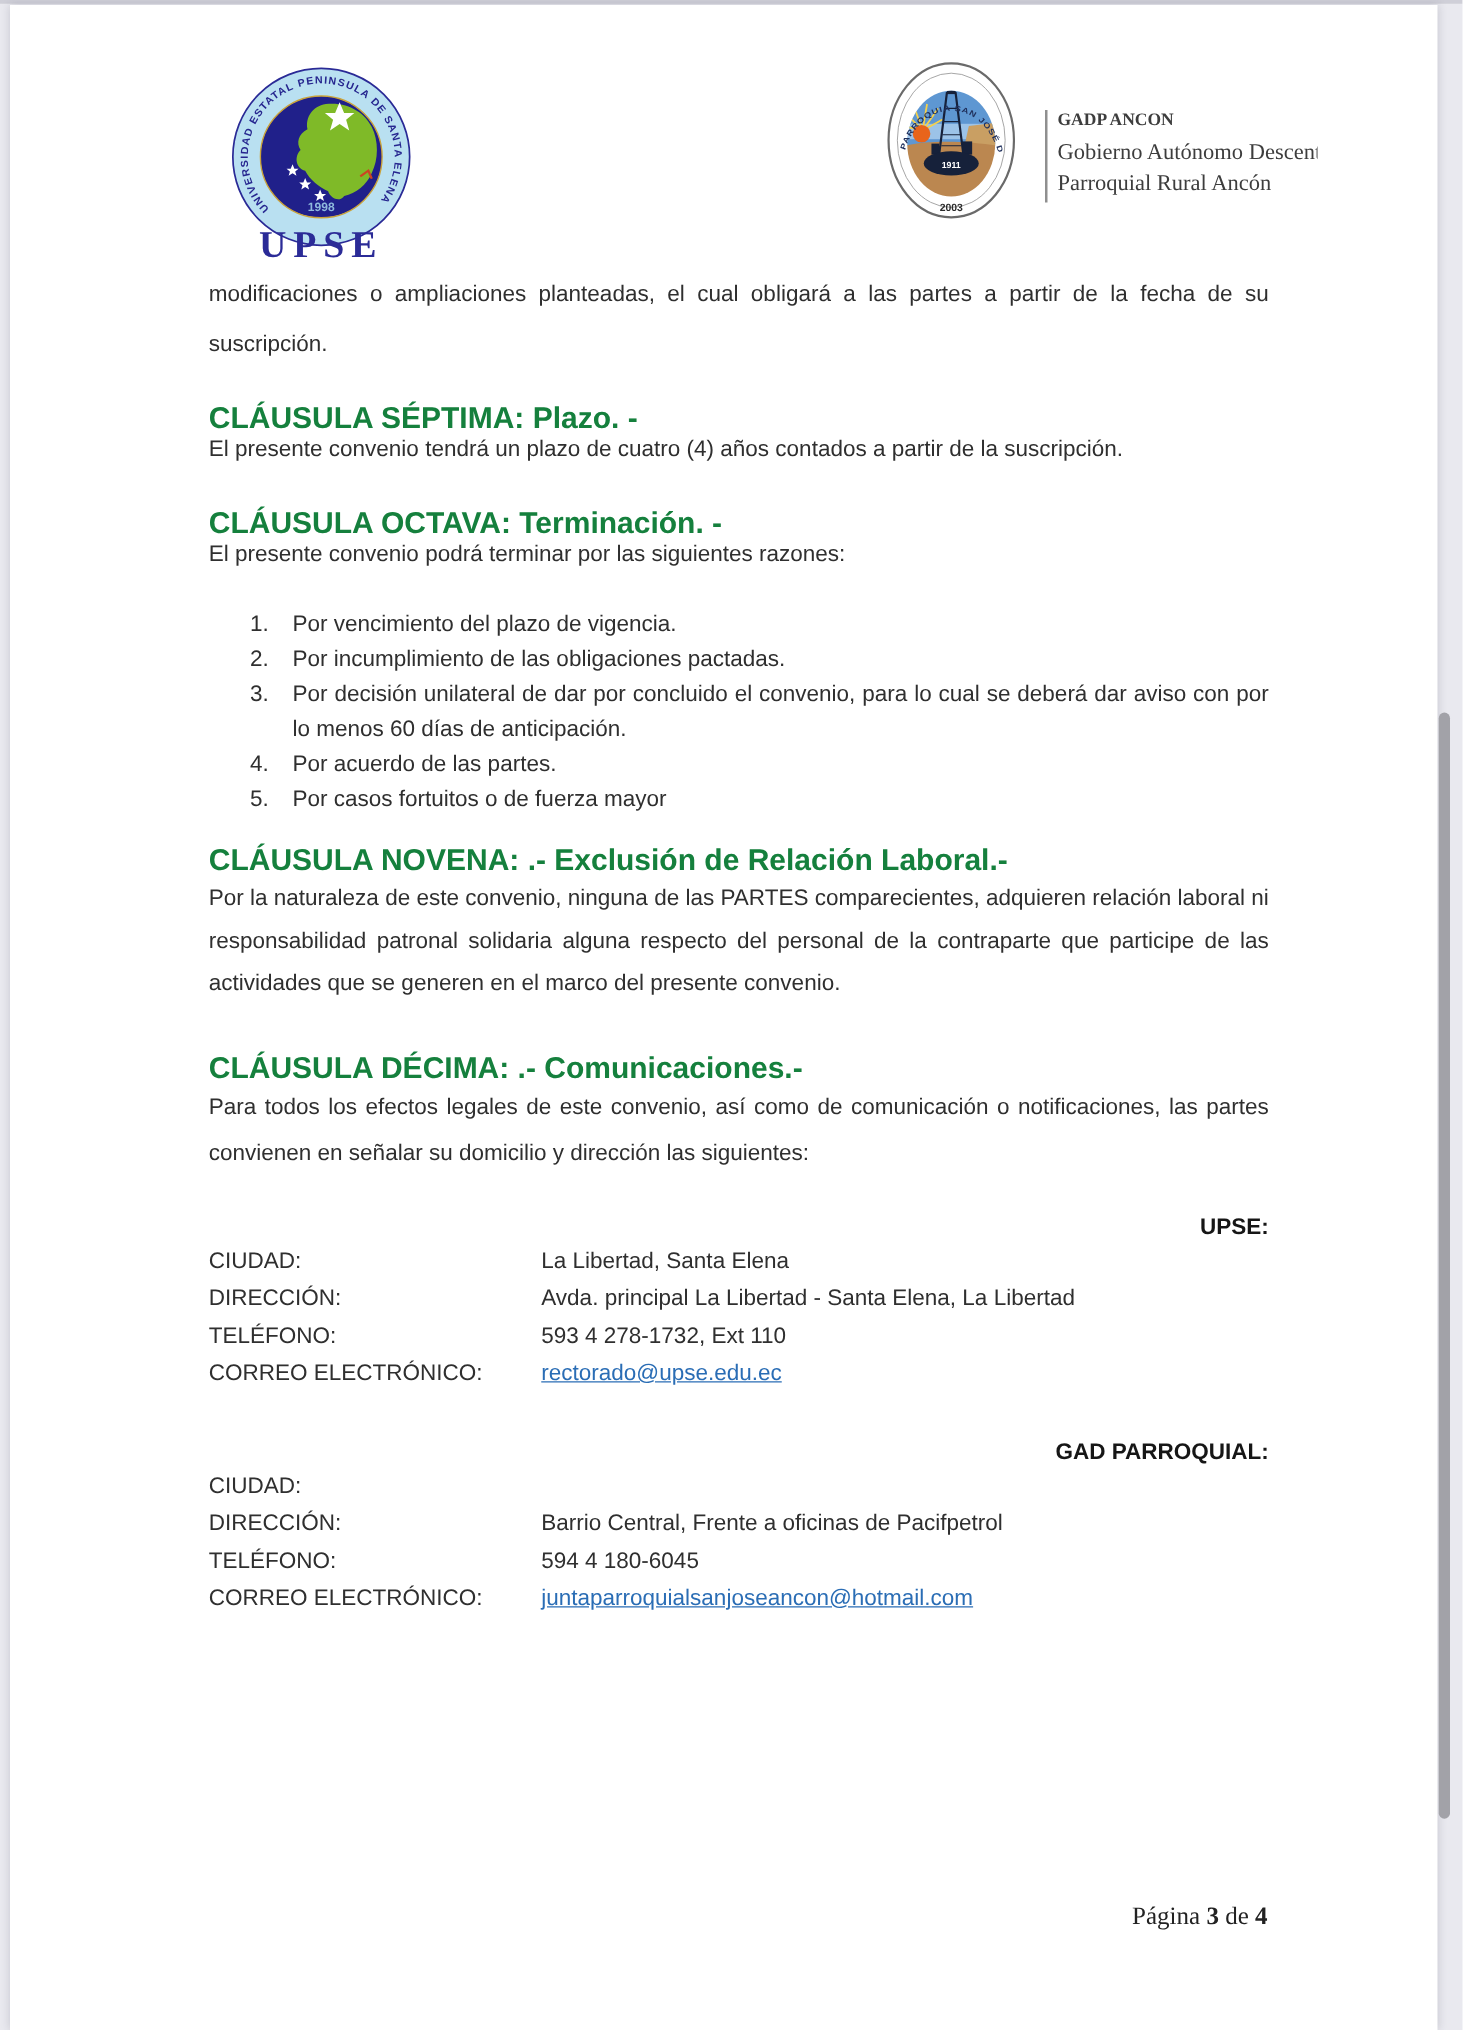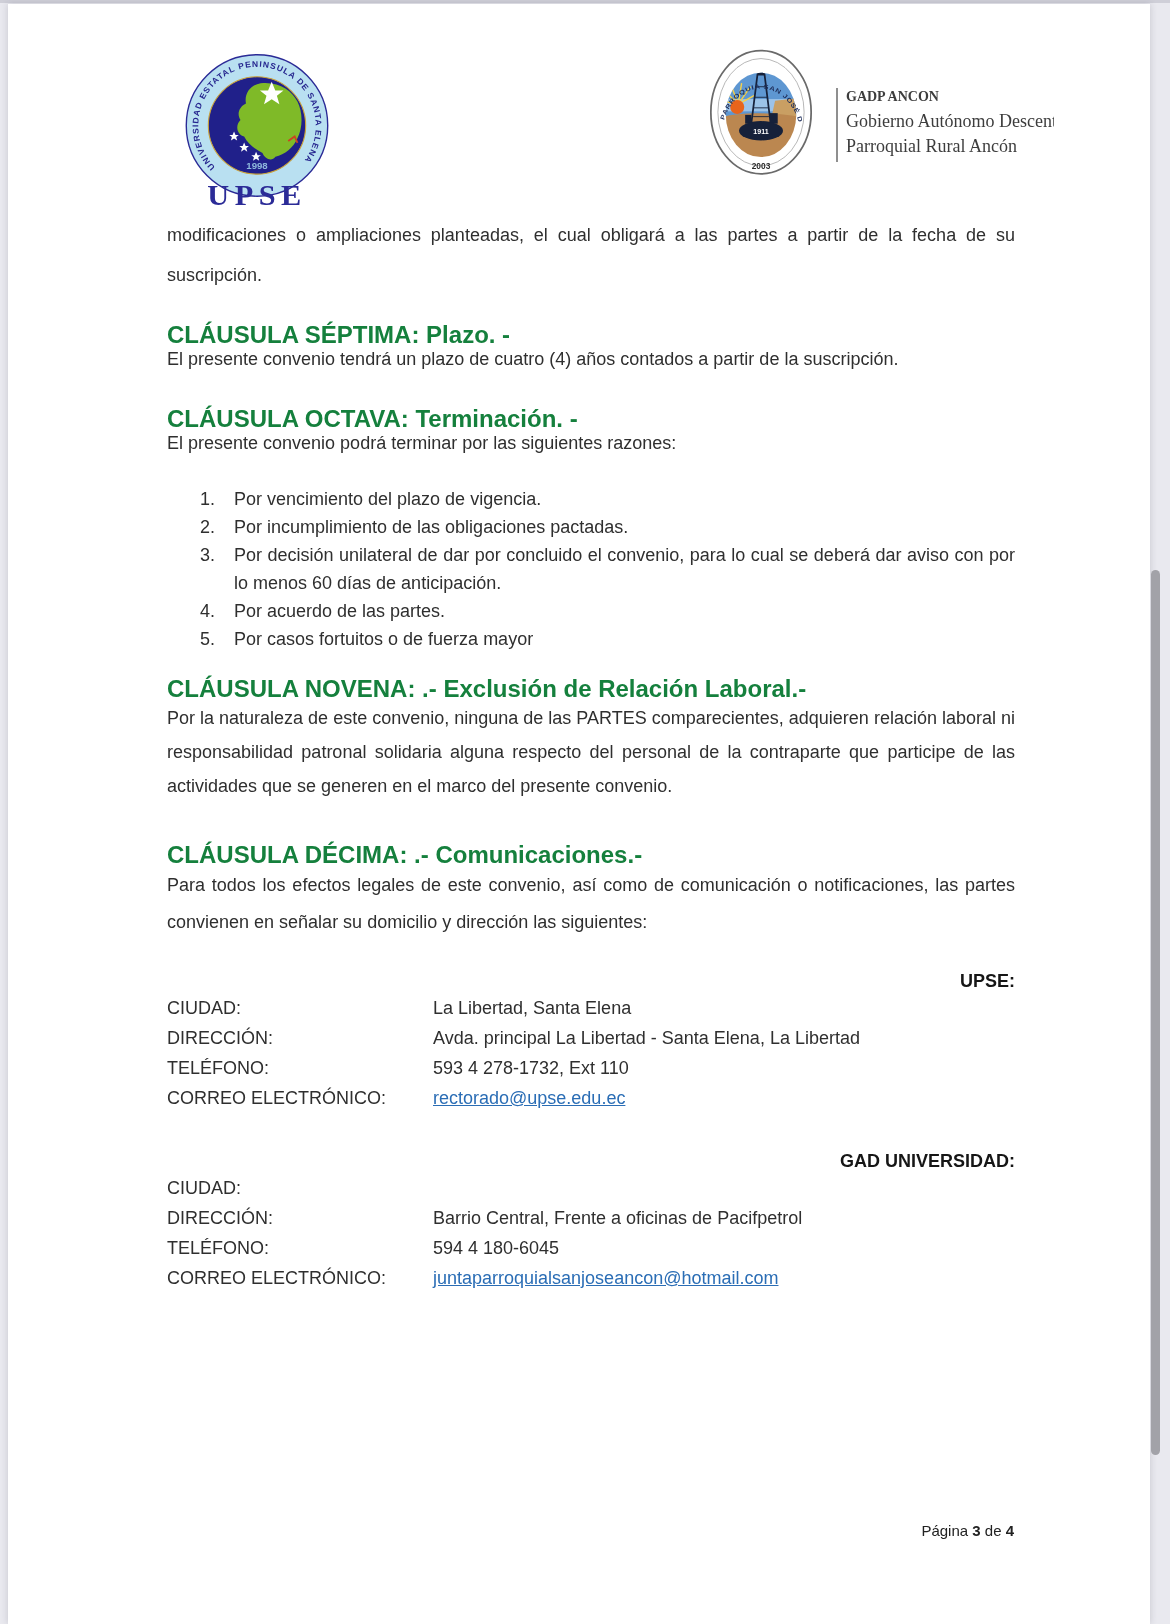--- a/index.html
+++ b/index.html
@@ -41,21 +41,21 @@
   .term-item .num{width:34px;flex:0 0 34px;padding-left:33px;box-sizing:content-box;}
   .term-item .txt{flex:1;text-align:justify;}
   
   .contact-title{font-weight:bold;color:#161616;line-height:24px;text-align:right;}
   .crow{display:flex;line-height:30px;}
   .clabel{width:266px;flex:0 0 266px;}
   .cvalue{flex:1;}
   a.link{color:#2a6db5;text-decoration:underline;}
   
   .footer{
-    position:absolute;right:156px;top:1522px;font-size:15px;color:#222;
+    position:absolute;right:156px;top:1522px;font-size:20px;color:#222;font-family:Liberation Serif, serif;
   }
   .footer b{font-weight:bold;}
 </style>
 </head>
 <body>
 
 <div class="top-hairline"></div>
 <div class="page"></div>
 
 <svg class="upse-logo" viewBox="0 0 160 172">
@@ -177,21 +177,21 @@
   </div>
   <div class="crow">
     <span class="clabel">TELÉFONO:</span>
     <span class="cvalue">593 4 278-1732, Ext 110</span>
   </div>
   <div class="crow">
     <span class="clabel">CORREO ELECTRÓNICO:</span>
     <a class="cvalue link" href="#">rectorado@upse.edu.ec</a>
   </div>
 
-  <div class="contact-title mt36">GAD UNIVERSIDAD:</div>
+  <div class="contact-title mt36">GAD PARROQUIAL:</div>
   <div class="crow">
     <span class="clabel">CIUDAD:</span>
   </div>
   <div class="crow">
     <span class="clabel">DIRECCIÓN:</span>
     <span class="cvalue">Barrio Central, Frente a oficinas de Pacifpetrol</span>
   </div>
   <div class="crow">
     <span class="clabel">TELÉFONO:</span>
     <span class="cvalue">594 4 180-6045</span>

